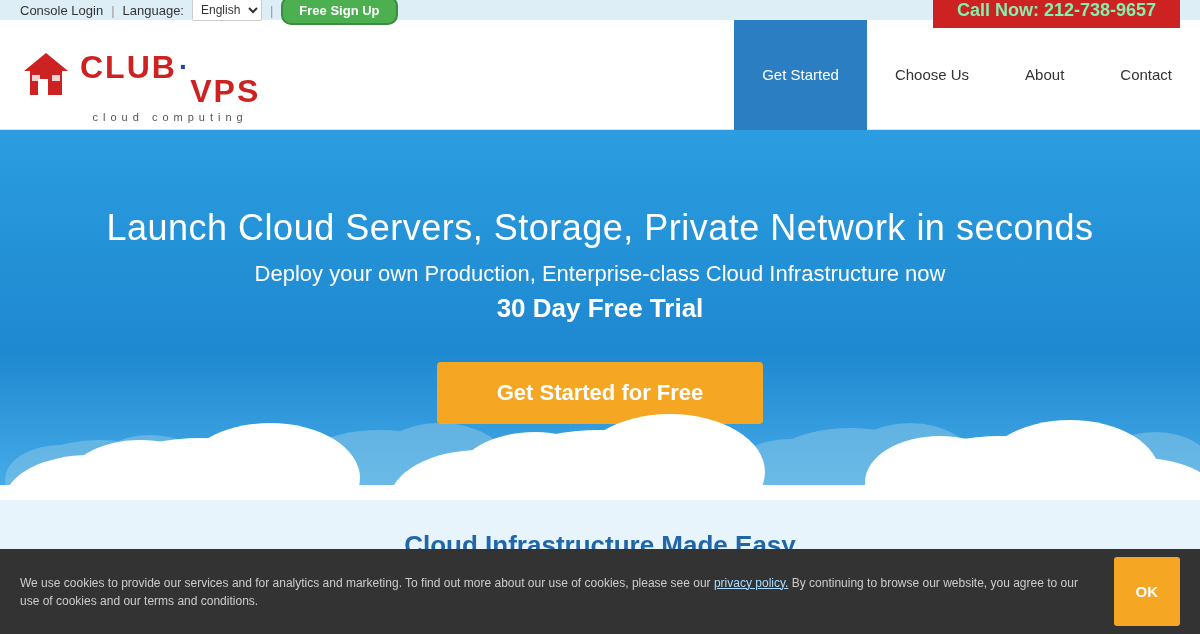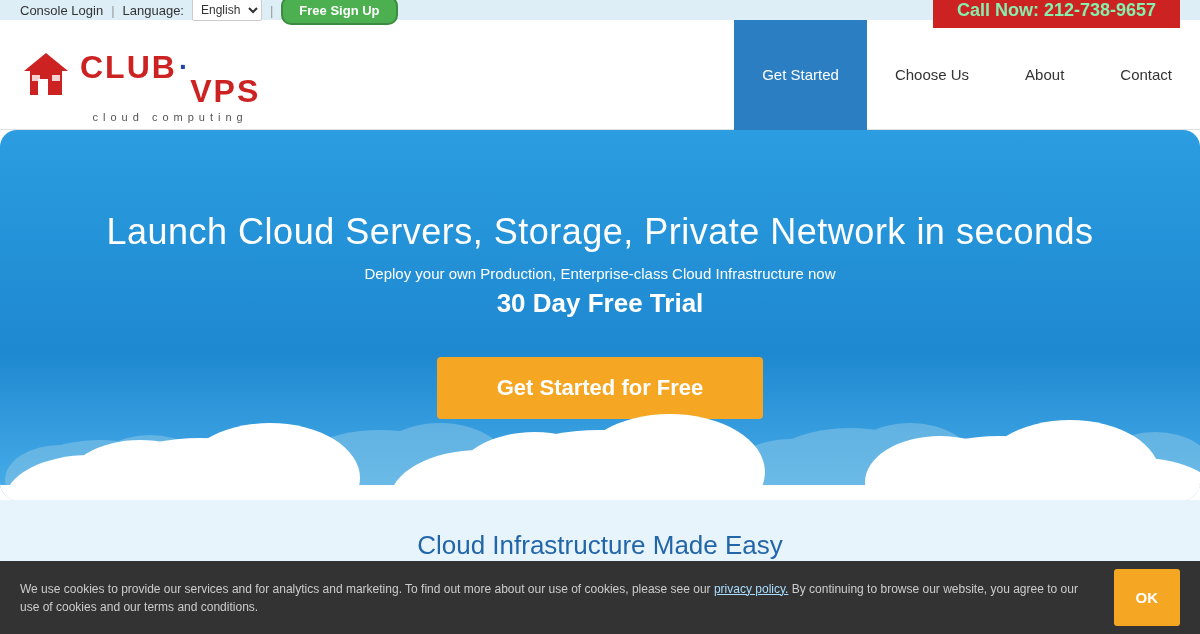--- a/index.html
+++ b/index.html
@@ -125,31 +125,30 @@
       background: linear-gradient(180deg, #2b9de0 0%, #1e88d0 60%, #4aaeea 100%);
       min-height: 370px;
       display: flex;
       flex-direction: column;
       align-items: center;
       justify-content: center;
       text-align: center;
       padding: 40px 20px 0;
       position: relative;
       overflow: hidden;
-      border-radius: 17px;
     }
     .hero-headline {
       font-size: 36px;
       color: white;
       font-weight: 300;
       margin-bottom: 12px;
       letter-spacing: 0.5px;
     }
     .hero-subheadline {
-      font-size: 15px;
+      font-size: 22px;
       color: white;
       margin-bottom: 6px;
       font-weight: 300;
     }
     .hero-trial {
       font-size: 26px;
       color: white;
       font-weight: bold;
       margin-bottom: 38px;
     }
@@ -172,21 +171,21 @@
       display: flex;
       flex-direction: column;
       align-items: center;
       justify-content: flex-start;
       padding-top: 30px;
       position: relative;
     }
     .below-hero-title {
       font-size: 26px;
       color: #2266aa;
-      font-weight: 400;
+      font-weight: 700;
     }
 
     
     .cookie-bar {
       position: fixed;
       bottom: 0;
       left: 0;
       right: 0;
       background: #333333;
       color: #ccc;
@@ -202,21 +201,21 @@
       line-height: 1.5;
       color: #cccccc;
     }
     .cookie-text a {
       color: #aaddff;
     }
     .cookie-ok-btn {
       background: #f5a623;
       color: white;
       border: none;
-      padding: 20px 22px;
+      padding: 26px 22px;
       font-size: 15px;
       font-weight: bold;
       cursor: pointer;
       border-radius: 3px;
       margin-left: 15px;
       flex-shrink: 0;
     }
 
     
     .hero-clouds-svg {

